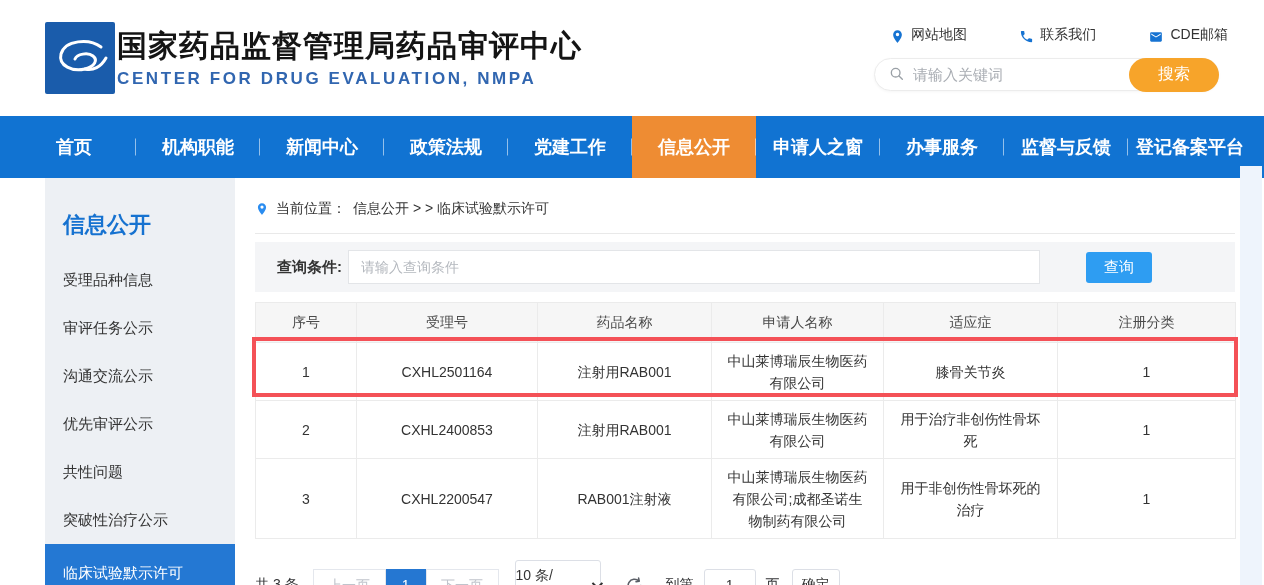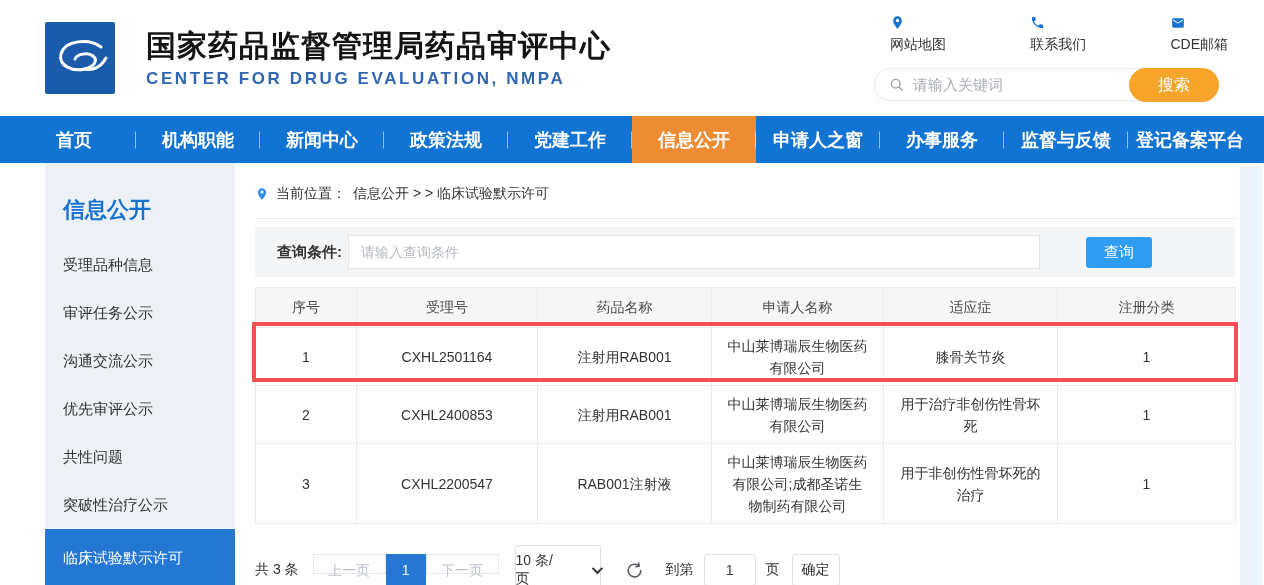--- a/index.html
+++ b/index.html
@@ -7,39 +7,39 @@
   body {
     font-family:"Liberation Sans","DejaVu Sans",sans-serif;
     background:#fff; color:#333; overflow:hidden;
   }
   .page { position:relative; width:1264px; height:585px; background:#fff; overflow:hidden; }
 
   
   .site-header { height:116px; display:flex; align-items:center; padding-left:45px; background:#fff; }
   .logo-box { width:70px; height:72px; background:#1a5cab; border-radius:2px; flex:0 0 auto;
               display:flex; align-items:center; justify-content:center; }
-  .titles { margin-left:31px; }
+  .titles { margin-left:2px; }
   .title-cn { font-size:30px; font-weight:700; color:#141414; letter-spacing:1px; line-height:1.2; }
   .title-en { font-size:17px; font-weight:700; color:#3166b0; letter-spacing:2.6px; margin-top:5px; }
   .header-right { margin-left:auto; padding-right:32px; width:390px; }
   .quick-links { display:flex; justify-content:space-between; align-items:center; padding:0 4px 0 16px; margin-bottom:14px; }
-  .quick-link { display:flex; align-items:flex-start; gap:6px; font-size:14px; color:#333; cursor:pointer;flex-direction:column; }
+  .quick-link { display:flex; align-items:flex-end; gap:6px; font-size:14px; color:#333; cursor:pointer; }
   .quick-link svg { display:block; }
   .search-pill { position:relative; width:345px; height:33px; background:#fff; border:1px solid #ececec;
                  border-radius:17px; display:flex; align-items:center; padding:0 95px 0 14px;
                  box-shadow:0 1px 3px rgba(0,0,0,.04); }
   .search-pill input { border:none; outline:none; width:100%; font-size:15px; color:#333; background:transparent;
                        font-family:inherit; }
   .search-pill input::placeholder { color:#a9adb3; }
   .search-btn { position:absolute; right:-1px; top:-1px; width:90px; height:34px; border:none; border-radius:17px;
                 background:#f7a42a; color:#fff; font-size:16px; cursor:pointer; font-family:inherit; }
   .mag-icon { margin-right:8px; flex:0 0 auto; }
 
   
-  .main-nav { height:47px; background:#1173d2; }
+  .main-nav { height:62px; background:#1173d2; }
   .main-nav ul { list-style:none; display:flex; height:100%; padding:0 12px; }
   .main-nav li { flex:1; display:flex; align-items:center; justify-content:center; position:relative;
                  color:#fff; font-size:18px; font-weight:700; cursor:pointer; white-space:nowrap; }
   .main-nav li:not(:last-child)::after { content:''; position:absolute; right:0; top:50%; transform:translateY(-50%);
                  width:1px; height:17px; background:rgba(255,255,255,.55); }
   .main-nav li.active { background:#ee8c33; }
 
   
   .main-area { display:flex; height:419px; padding-left:45px; }
   .sidebar { width:190px; background:#edf0f4; flex:0 0 auto; }

